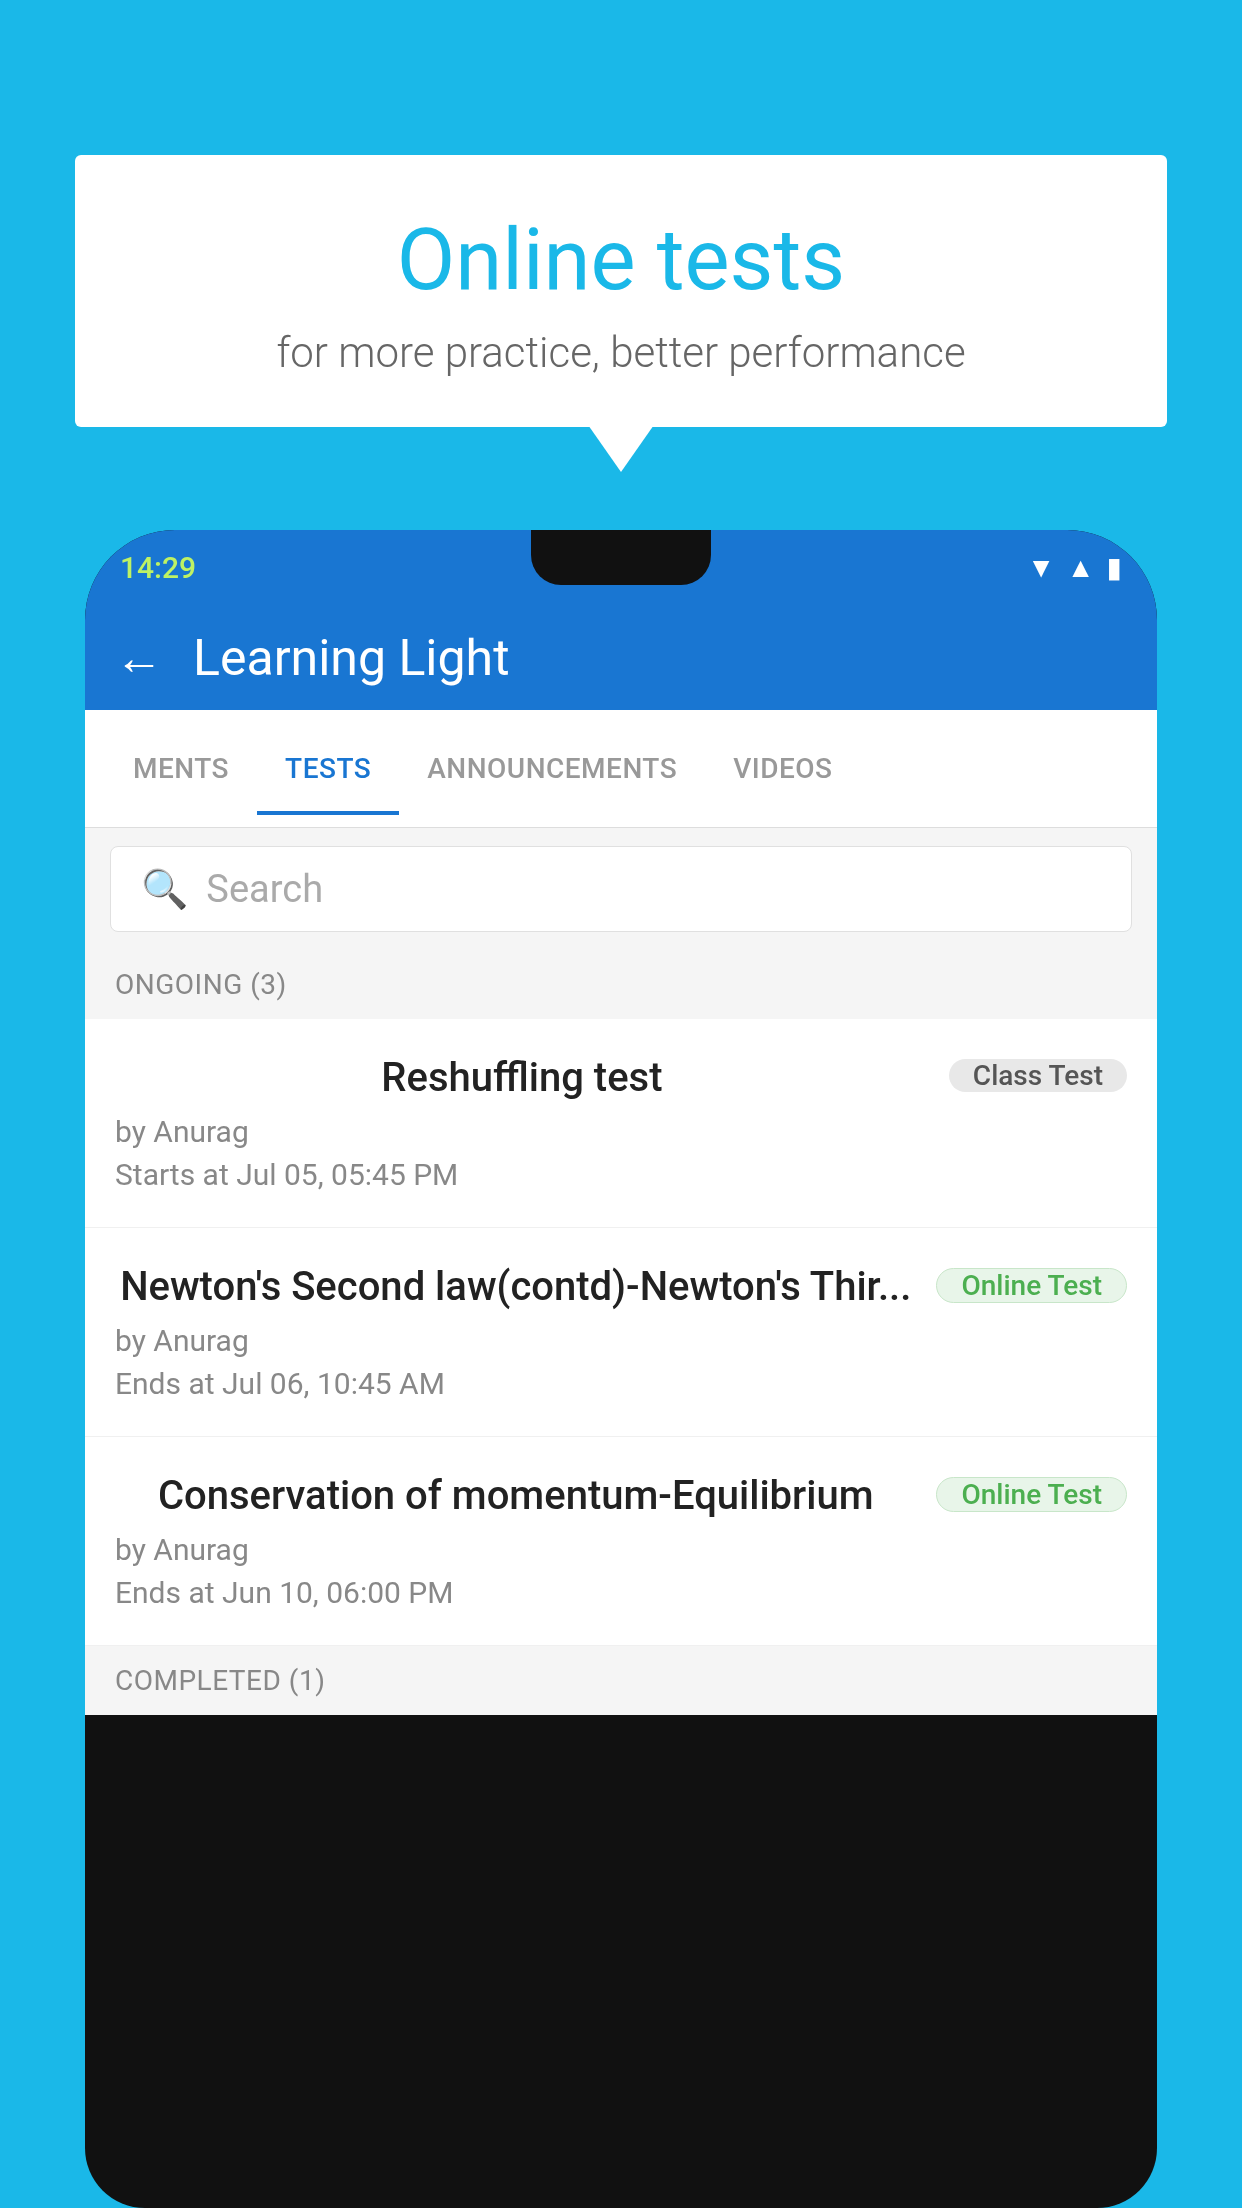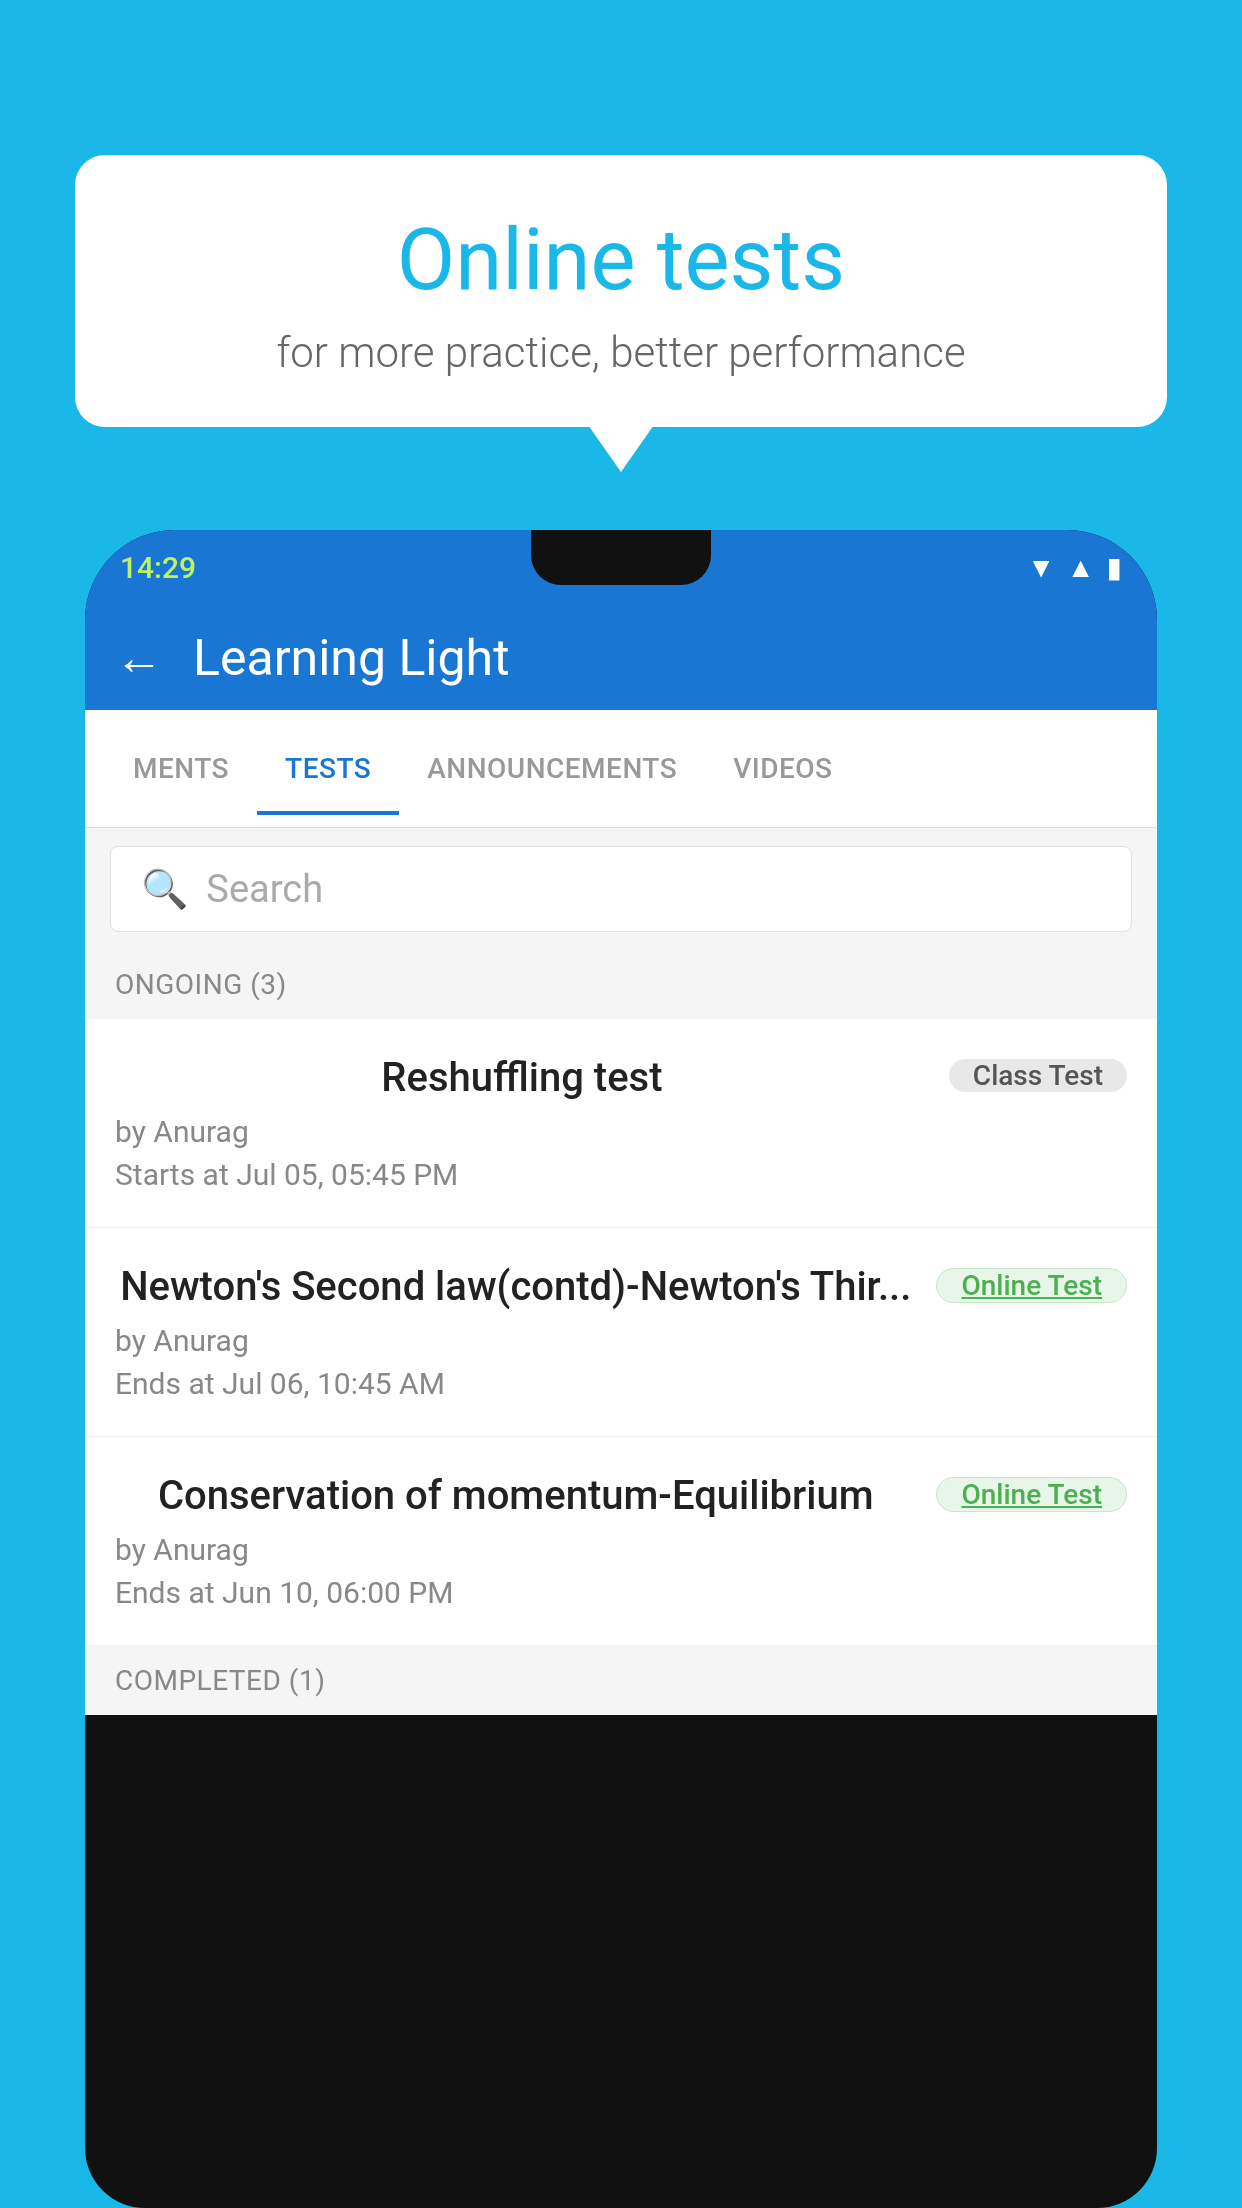--- a/index.html
+++ b/index.html
@@ -13,21 +13,21 @@
       position: relative;
     }
 
     
     .speech-bubble {
       position: absolute;
       top: 155px;
       left: 75px;
       right: 75px;
       background: white;
-      border-radius: 30px;
+      border-radius: 6px;
       padding: 55px 60px 50px;
       text-align: center;
     }
     .speech-bubble::after {
       content: '';
       position: absolute;
       bottom: -45px;
       left: 50%;
       transform: translateX(-50%);
       width: 0;
@@ -225,21 +225,20 @@
       flex-shrink: 0;
     }
     .badge-class {
       background: #e8e8e8;
       color: #555;
     }
     .badge-online {
       background: #e8f5e9;
       color: #4caf50;
       border: 1px solid #c8e6c9;
-      text-decoration: underline;
     }
 
     
     .completed-header {
       background: #f5f5f5;
       padding: 18px 30px;
     }
   </style>
 </head>
 <body>

